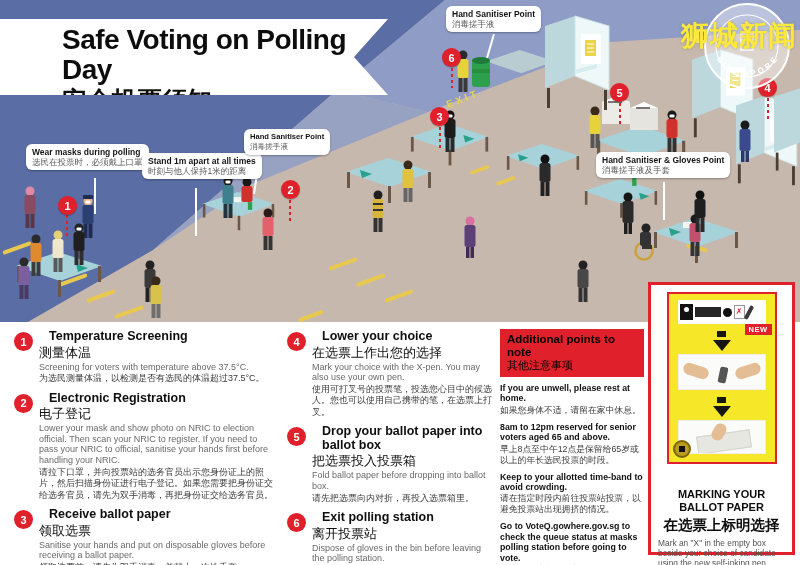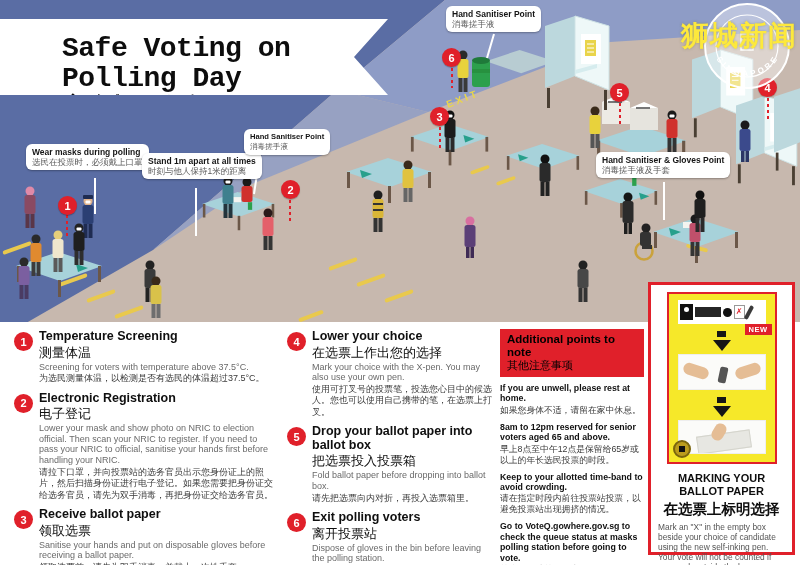--- a/index.html
+++ b/index.html
@@ -12,32 +12,32 @@
     box-shadow:0 1px 2px rgba(0,0,0,.3);white-space:nowrap;}
   .c-en{font-weight:bold;font-size:8.5px;line-height:10px;color:#151515;}
   .c-zh{font-size:8.5px;line-height:10px;color:#5a5a5a;}
   .callout.small .c-en{font-size:7.6px;}
   .callout.small .c-zh{font-size:7.6px;}
   .badge{position:absolute;width:19px;height:19px;border-radius:50%;background:#e0202a;color:#fff;
     font-size:11px;font-weight:bold;display:flex;align-items:center;justify-content:center;z-index:3;
     box-shadow:0 1px 1px rgba(0,0,0,.25);}
   .banner{position:absolute;left:0;top:19px;width:388px;height:76px;background:#fff;z-index:4;
     clip-path:polygon(0 0,100% 0,calc(100% - 34px) 50%,100% 100%,0 100%);
-    padding:15px 0 0 62px;box-sizing:border-box;font-family:Liberation Mono, monospace;}
+    padding:6px 0 0 62px;box-sizing:border-box;}
   .banner .t1{font-size:28px;line-height:30px;font-weight:800;color:#0d0d0d;letter-spacing:-.5px;}
   .banner .t2{font-size:25px;line-height:28px;font-weight:bold;color:#0d0d0d;margin-top:1px;}
   .logo{position:absolute;right:0;top:0;width:145px;height:100px;z-index:4;}
   .logo .zh{position:absolute;right:3px;top:17px;font-size:28px;font-weight:bold;color:#fde93c;
     text-shadow:0 0 3px rgba(110,110,50,.45);letter-spacing:1px;}
   
   .col{position:absolute;z-index:2;}
   .step{display:flex;gap:6px;margin-bottom:7px;}
   .num{flex:none;width:19px;height:19px;border-radius:50%;background:#e0202a;color:#fff;font-size:11px;
     font-weight:bold;display:flex;align-items:center;justify-content:center;margin-top:2px;}
-  .t-en{font-size:12.5px;line-height:13.5px;font-weight:bold;color:#0f0f0f;}
+  .t-en{font-size:12.5px;line-height:13.5px;font-weight:bold;color:#0f0f0f;margin-left:10px;}
   .t-zh{font-size:13px;line-height:15px;font-weight:normal;color:#0f0f0f;margin-top:1px;}
   .b-en{font-size:9px;line-height:10.6px;color:#6a6a6a;margin-top:2px;}
   .b-zh{font-size:9px;line-height:11.6px;color:#3a3a3a;margin-top:1px;}
   .notes-hd{background:#e0202a;color:#000000;padding:4px 7px 5px 7px;}
   .n-en{font-size:11.5px;line-height:12.5px;font-weight:bold;}
   .n-zh{font-size:11px;line-height:13px;font-weight:normal;margin-top:1px;}
   .note-item{margin-top:6px;}
   .ni-en{font-size:8.8px;line-height:10.4px;font-weight:bold;color:#111;}
   .ni-zh{font-size:8.8px;line-height:11px;color:#3a3a3a;margin-top:1px;}
   
@@ -58,21 +58,21 @@
     border-top:11px solid #161616;margin:3px 0 3px 0;}
   .arr-stem{width:9px;height:6px;background:#161616;margin-top:7px;}
   .photo{width:88px;background:#fbfbf9;position:relative;overflow:hidden;border:1px solid #eee;box-sizing:border-box;}
   .p1{height:36px;} .p2{height:34px;}
   .hand{position:absolute;background:#e5bd95;border-radius:8px;}
   .pen2{position:absolute;background:#555;border-radius:2px;}
   .paper{position:absolute;background:#e7e7e2;border:1px solid #d5d5cd;}
   .seal{position:absolute;left:4px;bottom:4px;width:18px;height:18px;border-radius:50%;background:#bb9c1d;
     border:2px solid #79650e;box-sizing:border-box;}
   .seal:after{content:"";position:absolute;left:4px;top:4px;width:6px;height:6px;background:#111;}
-  .m-t1{font-size:11px;line-height:13px;font-weight:bold;color:#0d0d0d;text-align:center;margin-top:8px;}
+  .m-t1{font-size:11px;line-height:13px;font-weight:bold;color:#0d0d0d;text-align:center;margin-top:24px;}
   .m-t2{font-size:14.5px;line-height:16px;font-weight:bold;color:#0d0d0d;text-align:center;margin-top:3px;}
   .mb-en{font-size:8.4px;line-height:10px;color:#555;margin-top:5px;}
 </style>
 </head>
 <body>
 
 <div id="stage">
 
   <div class="scene">
     <svg width="800" height="322" viewBox="0 0 800 322">
@@ -499,21 +499,21 @@
       <div>
           <div class="t-en">Drop your ballot paper into ballot box</div>
         <div class="t-zh">把选票投入投票箱</div>
         <div class="b-en">Fold ballot paper before dropping into ballot box.</div>
         <div class="b-zh">请先把选票向内对折，再投入选票箱里。</div>
         </div>
     </div>
     <div class="step">
       <div class="num">6</div>
       <div>
-          <div class="t-en">Exit polling voters</div>
+          <div class="t-en">Exit polling station</div>
         <div class="t-zh">离开投票站</div>
         <div class="b-en">Dispose of gloves in the bin before leaving the polling station.</div>
         <div class="b-zh">离开投票站前，请把手套扔进出口处的桶里。</div>
         </div>
     </div>
   </div>
 
   <div class="col" style="left:500px;top:329px;width:144px;">
     <div class="notes-hd">
       <div class="n-en">Additional points to note</div>

